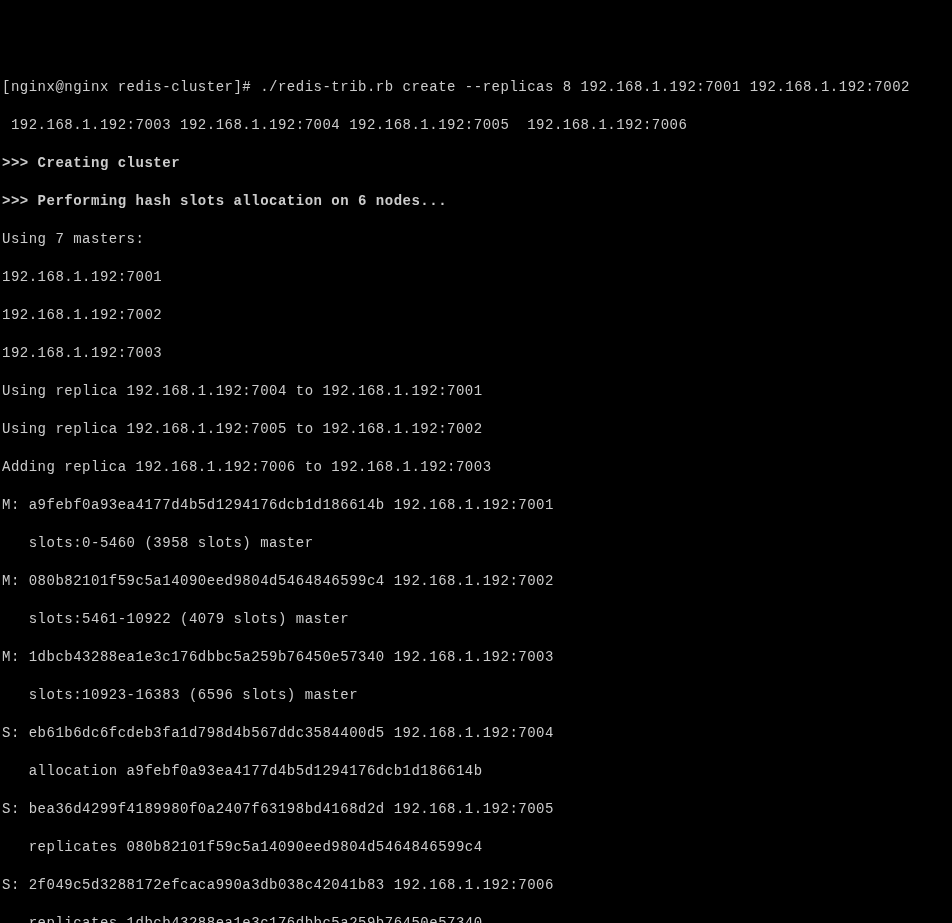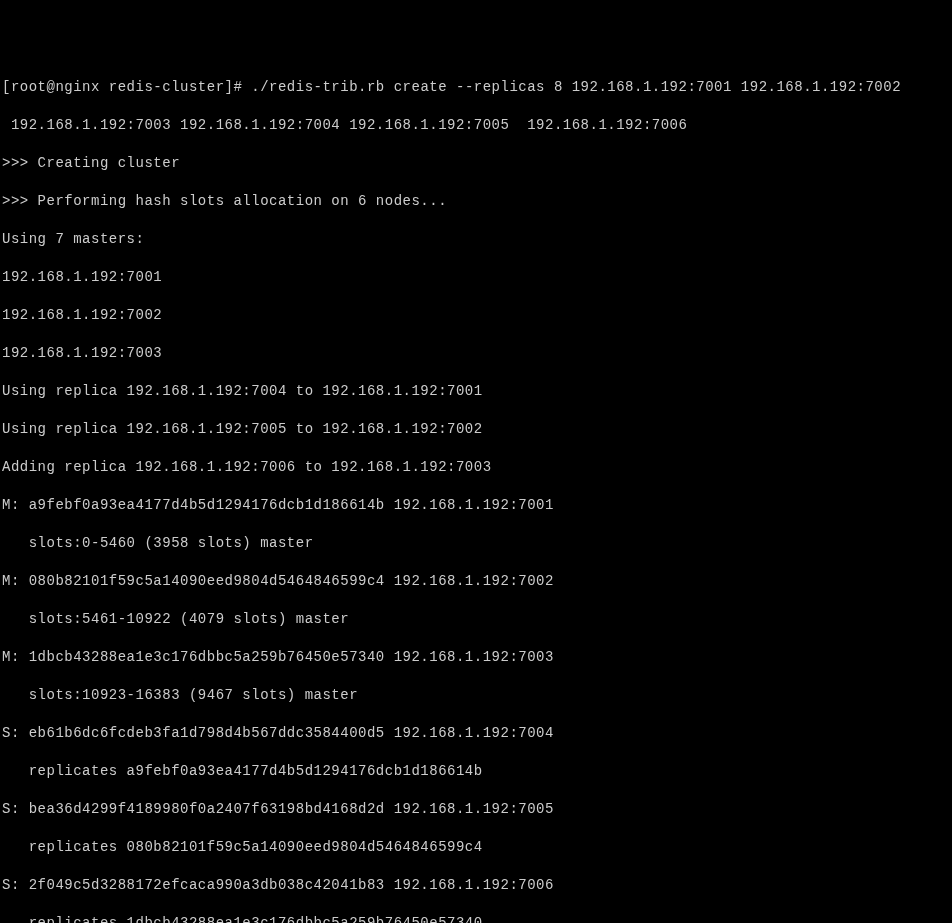--- a/index.html
+++ b/index.html
@@ -7,46 +7,46 @@
       color: #cccccc;
       font-family: Consolas, 'Courier New', monospace;
       font-size: 14px;
       line-height: 19px;
       margin: 0;
       padding: 2px;
       white-space: pre;
       letter-spacing: 0.5px;
     }
     .line { display: block; }
-    .bold { font-weight: normal; }
+    .bold { font-weight: bold; }
   </style>
 </head>
 <body>
 
 
 
-<span class="line"><span>[root@nginx redis-cluster]# </span><span>./redis-trib.rb create --replicas 8 192.168.1.192:7001 192.168.1.192:7002</span></span>
+<span class="line"><span>[nginx@nginx redis-cluster]# </span><span>./redis-trib.rb create --replicas 8 192.168.1.192:7001 192.168.1.192:7002</span></span>
 <span class="line"> 192.168.1.192:7003 192.168.1.192:7004 192.168.1.192:7005  192.168.1.192:7006</span>
 <span class="line bold">&gt;&gt;&gt; Creating cluster</span>
 <span class="line bold">&gt;&gt;&gt; Performing hash slots allocation on 6 nodes...</span>
 <span class="line">Using 7 masters:</span>
 <span class="line">192.168.1.192:7001</span>
 <span class="line">192.168.1.192:7002</span>
 <span class="line">192.168.1.192:7003</span>
 <span class="line">Using replica 192.168.1.192:7004 to 192.168.1.192:7001</span>
 <span class="line">Using replica 192.168.1.192:7005 to 192.168.1.192:7002</span>
 <span class="line">Adding replica 192.168.1.192:7006 to 192.168.1.192:7003</span>
 <span class="line">M: a9febf0a93ea4177d4b5d1294176dcb1d186614b 192.168.1.192:7001</span>
 <span class="line">   slots:0-5460 (3958 slots) master</span>
 <span class="line">M: 080b82101f59c5a14090eed9804d5464846599c4 192.168.1.192:7002</span>
 <span class="line">   slots:5461-10922 (4079 slots) master</span>
 <span class="line">M: 1dbcb43288ea1e3c176dbbc5a259b76450e57340 192.168.1.192:7003</span>
-<span class="line">   slots:10923-16383 (9467 slots) master</span>
+<span class="line">   slots:10923-16383 (6596 slots) master</span>
 <span class="line">S: eb61b6dc6fcdeb3fa1d798d4b567ddc3584400d5 192.168.1.192:7004</span>
-<span class="line">   replicates a9febf0a93ea4177d4b5d1294176dcb1d186614b</span>
+<span class="line">   allocation a9febf0a93ea4177d4b5d1294176dcb1d186614b</span>
 <span class="line">S: bea36d4299f4189980f0a2407f63198bd4168d2d 192.168.1.192:7005</span>
 <span class="line">   replicates 080b82101f59c5a14090eed9804d5464846599c4</span>
 <span class="line">S: 2f049c5d3288172efcaca990a3db038c42041b83 192.168.1.192:7006</span>
 <span class="line">   replicates 1dbcb43288ea1e3c176dbbc5a259b76450e57340</span>
 
 
 
 
 
 

